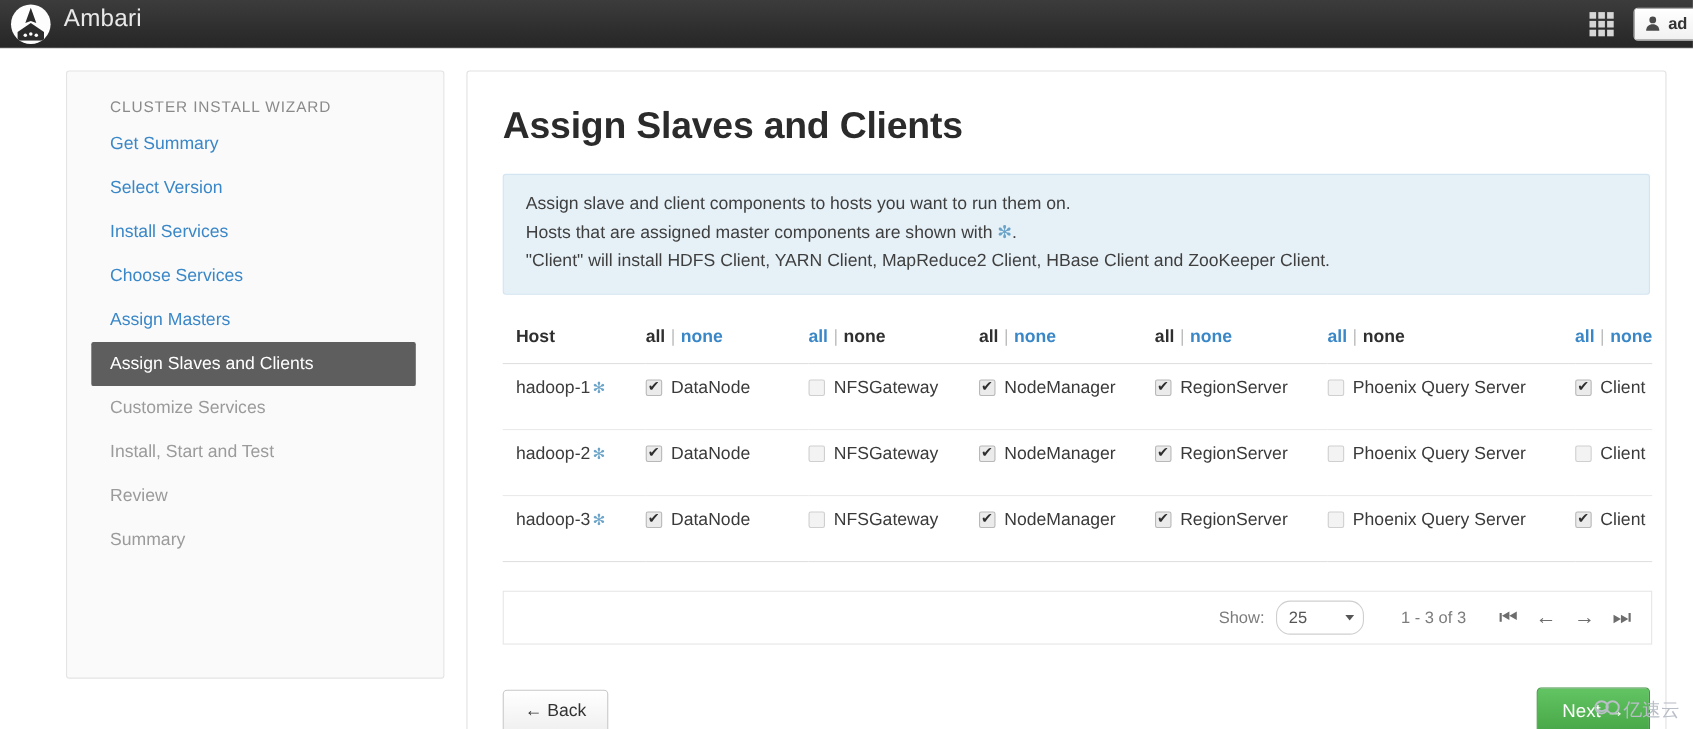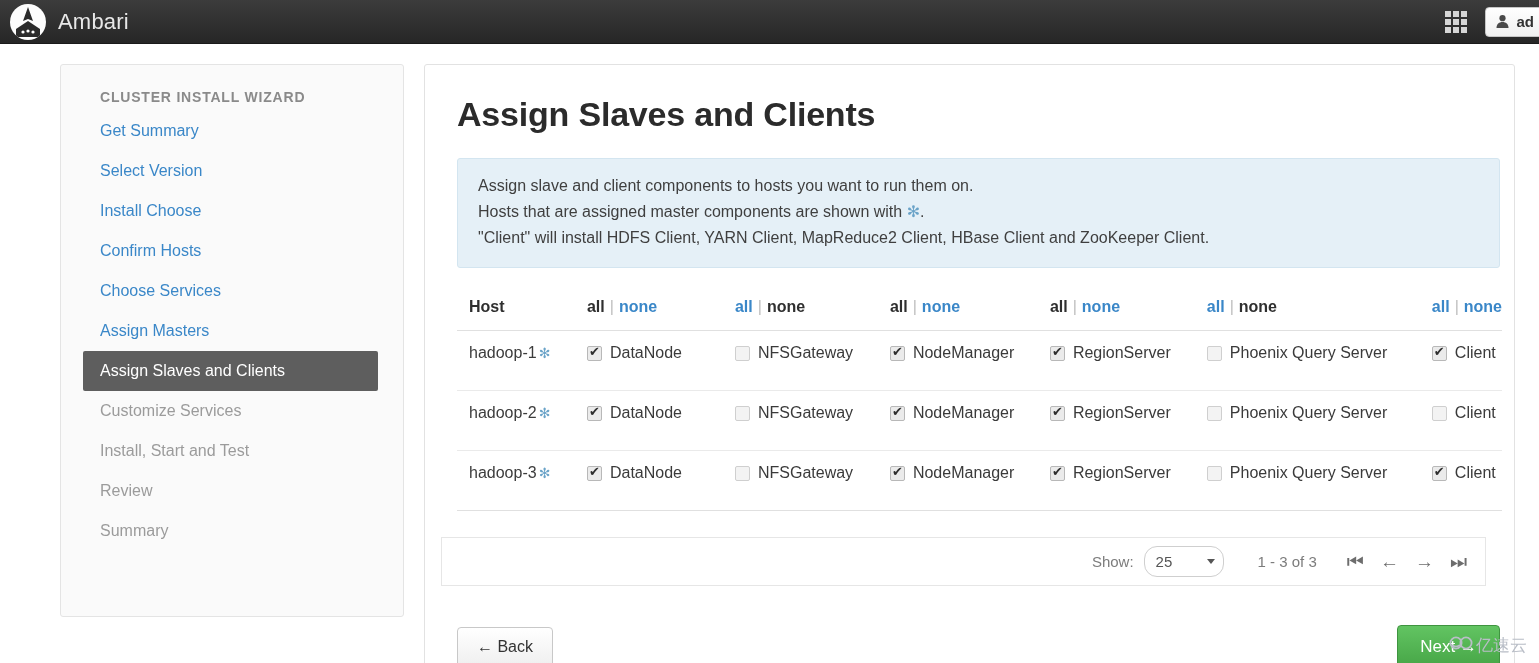--- a/index.html
+++ b/index.html
@@ -12,21 +12,21 @@
   }
 
   
   .navbar {
     position: absolute; top: 0; left: 0;
     width: 1539px; height: 44px;
     background: linear-gradient(to bottom, #3c3c3c 0%, #262626 100%);
     border-bottom: 1px solid #1a1a1a;
     display: flex; align-items: center;
   }
-  .brand { display: flex; align-items: center; margin-left: 10px; }
+  .brand { display: flex; margin-left: 10px; }
   .brand-logo {
     width: 36px; height: 36px; border-radius: 50%;
     background: #fdfdfd;
     position: relative; overflow: hidden;
     display: inline-block;
   }
   .brand-logo svg { position: absolute; top: 3px; left: 4px; }
   .brand-text {
     color: #e8e8e8; font-size: 22px; margin-left: 12px;
     font-weight: 400; letter-spacing: .2px;
@@ -56,21 +56,21 @@
 
   
   .sidebar {
     position: absolute; left: 60px; top: 20px;
     width: 344px; height: 553px;
     background: #fafafa;
     border: 1px solid #e4e4e4;
     border-radius: 3px;
   }
   .sidebar-title {
-    color: #8a8a8a; font-size: 14px; font-weight: bold;
+    color: #8a8a8a; font-size: 14px; font-weight: normal;
     letter-spacing: .8px; padding: 24px 0 6px 39px;
   }
   .side-list { list-style: none; margin: 0; padding: 0; }
   .side-item {
     font-size: 16px; line-height: 1;
     padding: 12px 0 12px 39px;
     color: #3a87c8; cursor: pointer;
   }
   .side-item.muted { color: #9b9b9b; cursor: default; }
   .side-item.active {
@@ -127,21 +127,21 @@
     background: #ebebeb; position: relative;
   }
   .cb.on::after {
     content: "\2714"; position: absolute;
     left: 1px; top: -3px; font-size: 13px; color: #2e2e2e;
   }
   .cb.off { background: #f3f3f3; border-color: #cfcfcf; }
 
   
   .pagebar {
-    margin: 26px 14px 0 16px; width: 1045px; height: 49px;
+    margin: 26px 14px 0 32px; width: 1045px; height: 49px;
     border: 1px solid #e6e6e6; background: #fff;
     display: flex; align-items: center; justify-content: flex-end;
     padding-right: 18px;
   }
   .pg-label { color: #7c7c7c; font-size: 15px; margin-right: 10px; }
   .pg-select {
     width: 80px; height: 31px;
     border: 1px solid #cfcfcf; border-radius: 13px; background: #fff;
     display: flex; align-items: center; justify-content: space-between;
     padding: 0 8px 0 11px; font-size: 15px; color: #555;
@@ -215,22 +215,21 @@
   </div>
 </div>
 
 <div class="page">
 
   <div class="sidebar">
     <div class="sidebar-title">CLUSTER INSTALL WIZARD</div>
     <ul class="side-list">
       <li class="side-item">Get Summary</li>
       <li class="side-item">Select Version</li>
-      <li class="side-item">Install Choose</li>
-      <li class="side-item">Confirm Hosts</li>
+      <li class="side-item">Install Services</li>
       <li class="side-item">Choose Services</li>
       <li class="side-item">Assign Masters</li>
       <li class="side-item active">Assign Slaves and Clients</li>
       <li class="side-item muted">Customize Services</li>
       <li class="side-item muted">Install, Start and Test</li>
       <li class="side-item muted">Review</li>
       <li class="side-item muted">Summary</li>
     </ul>
   </div>
 

